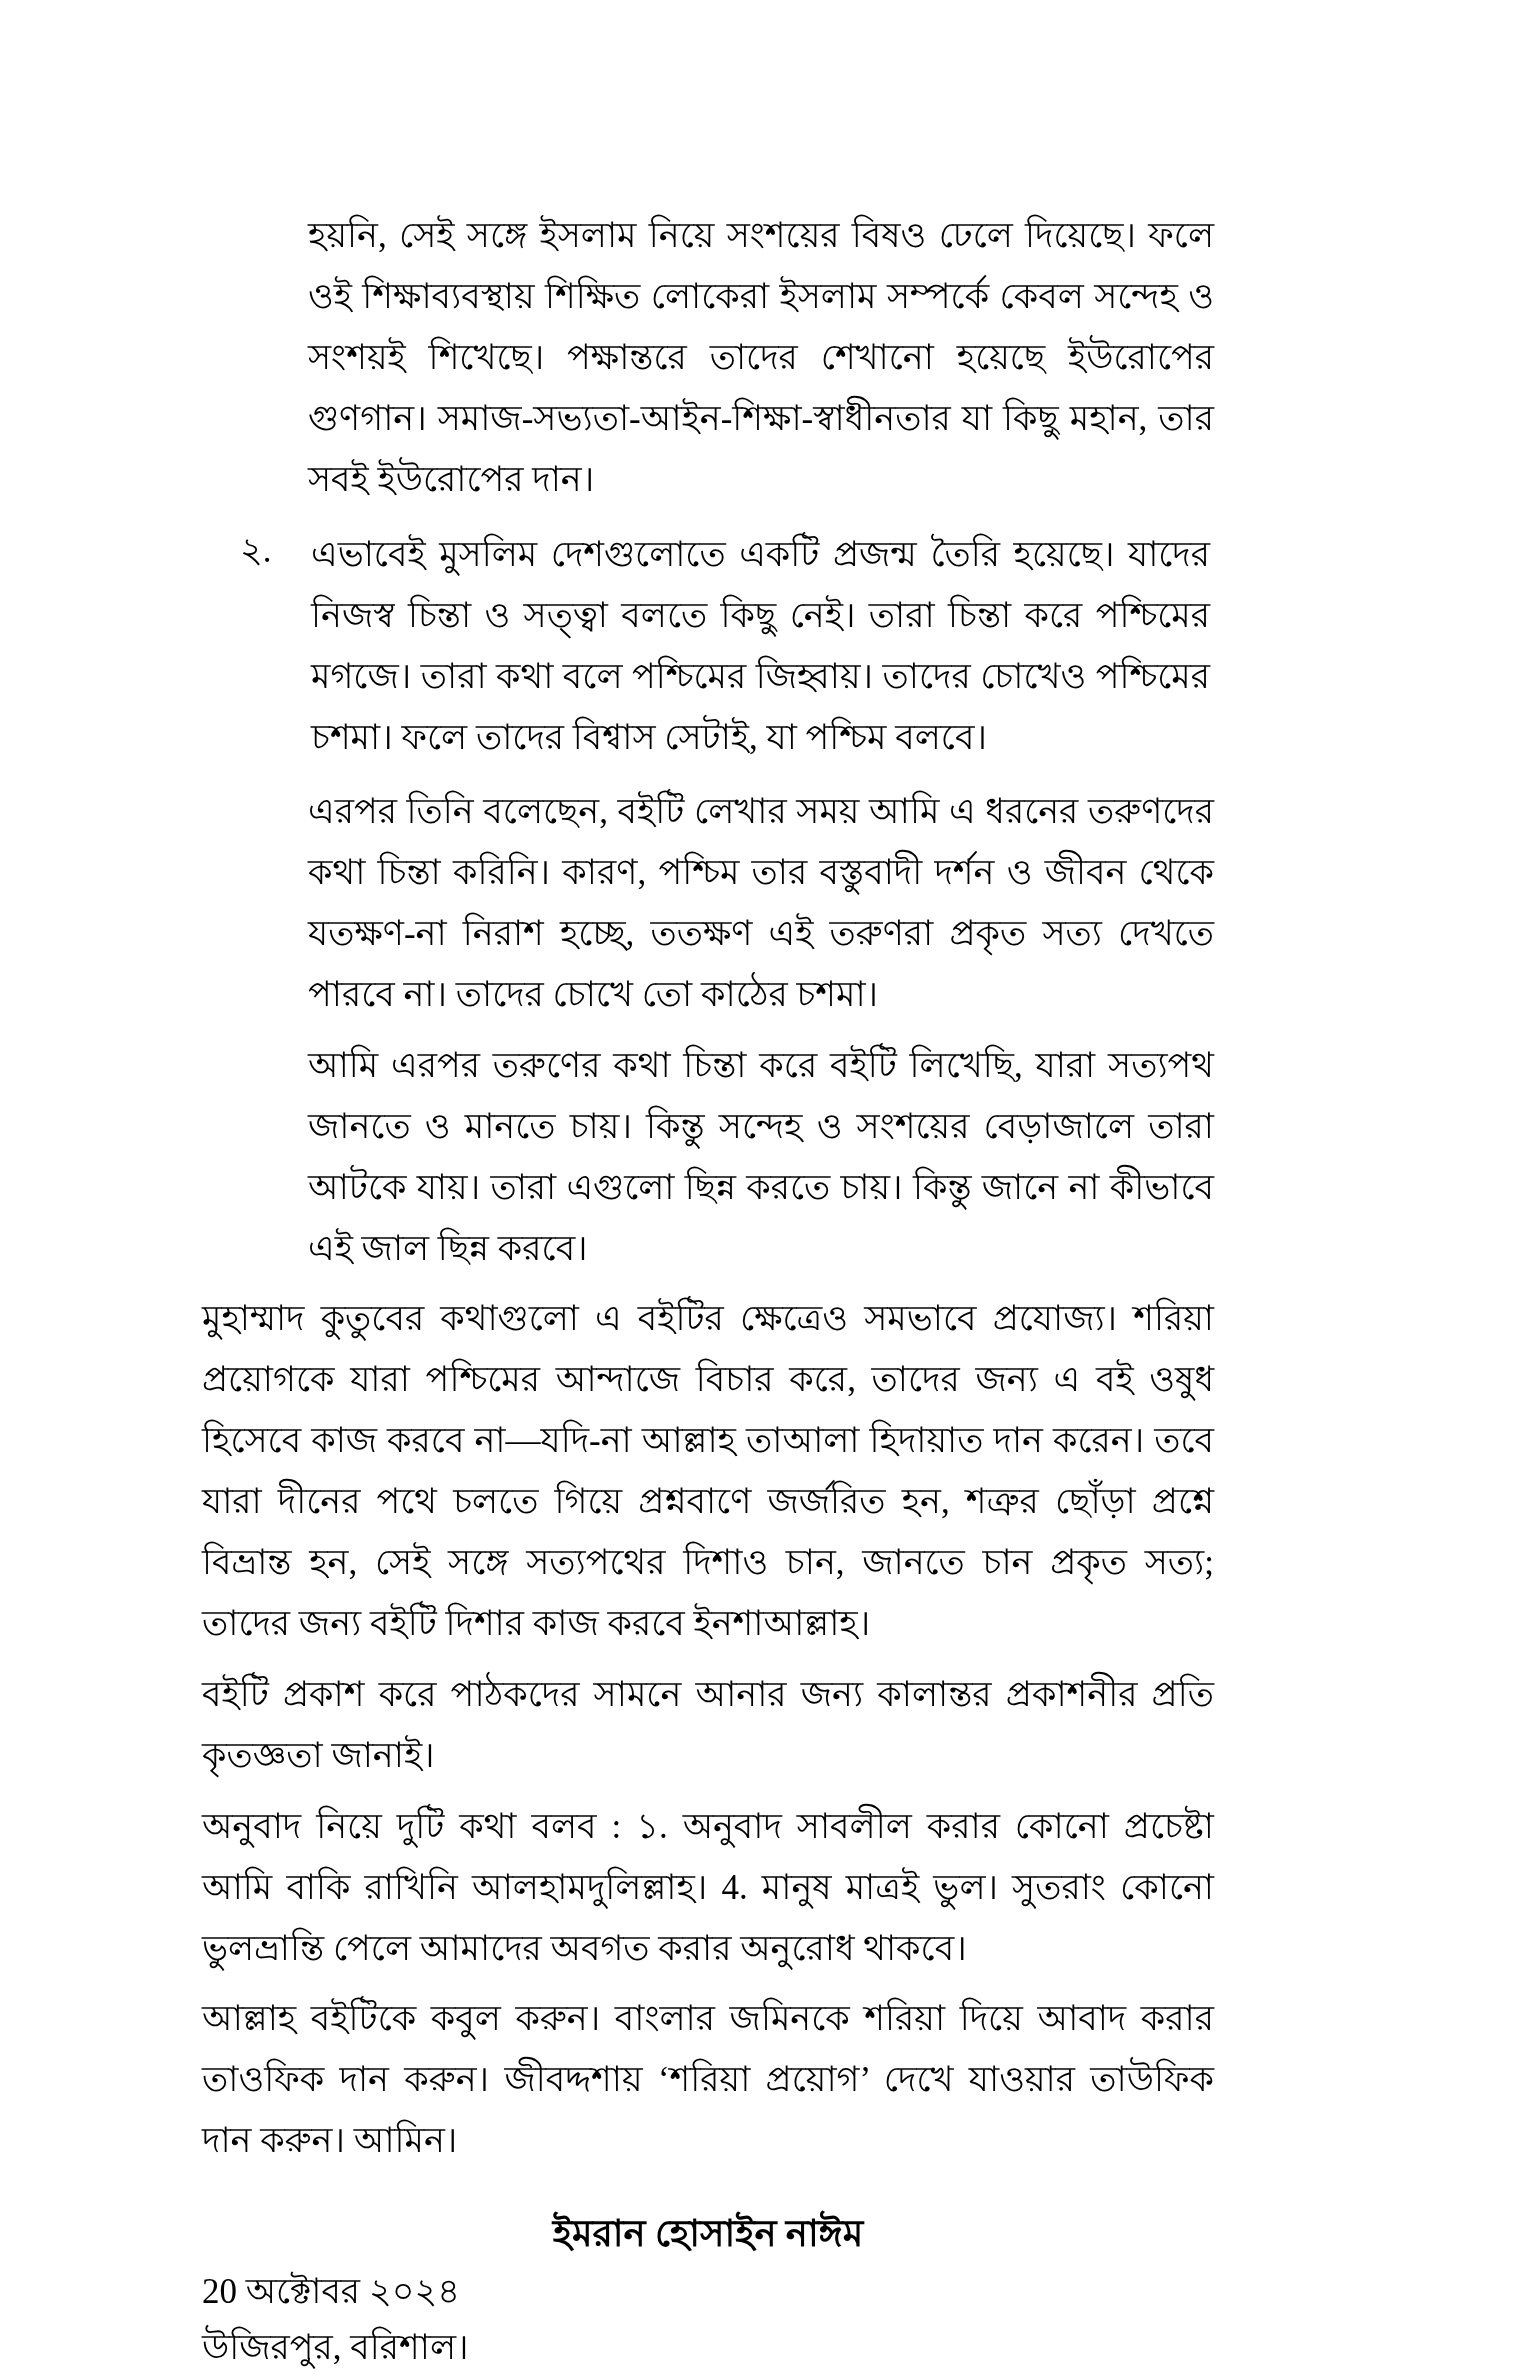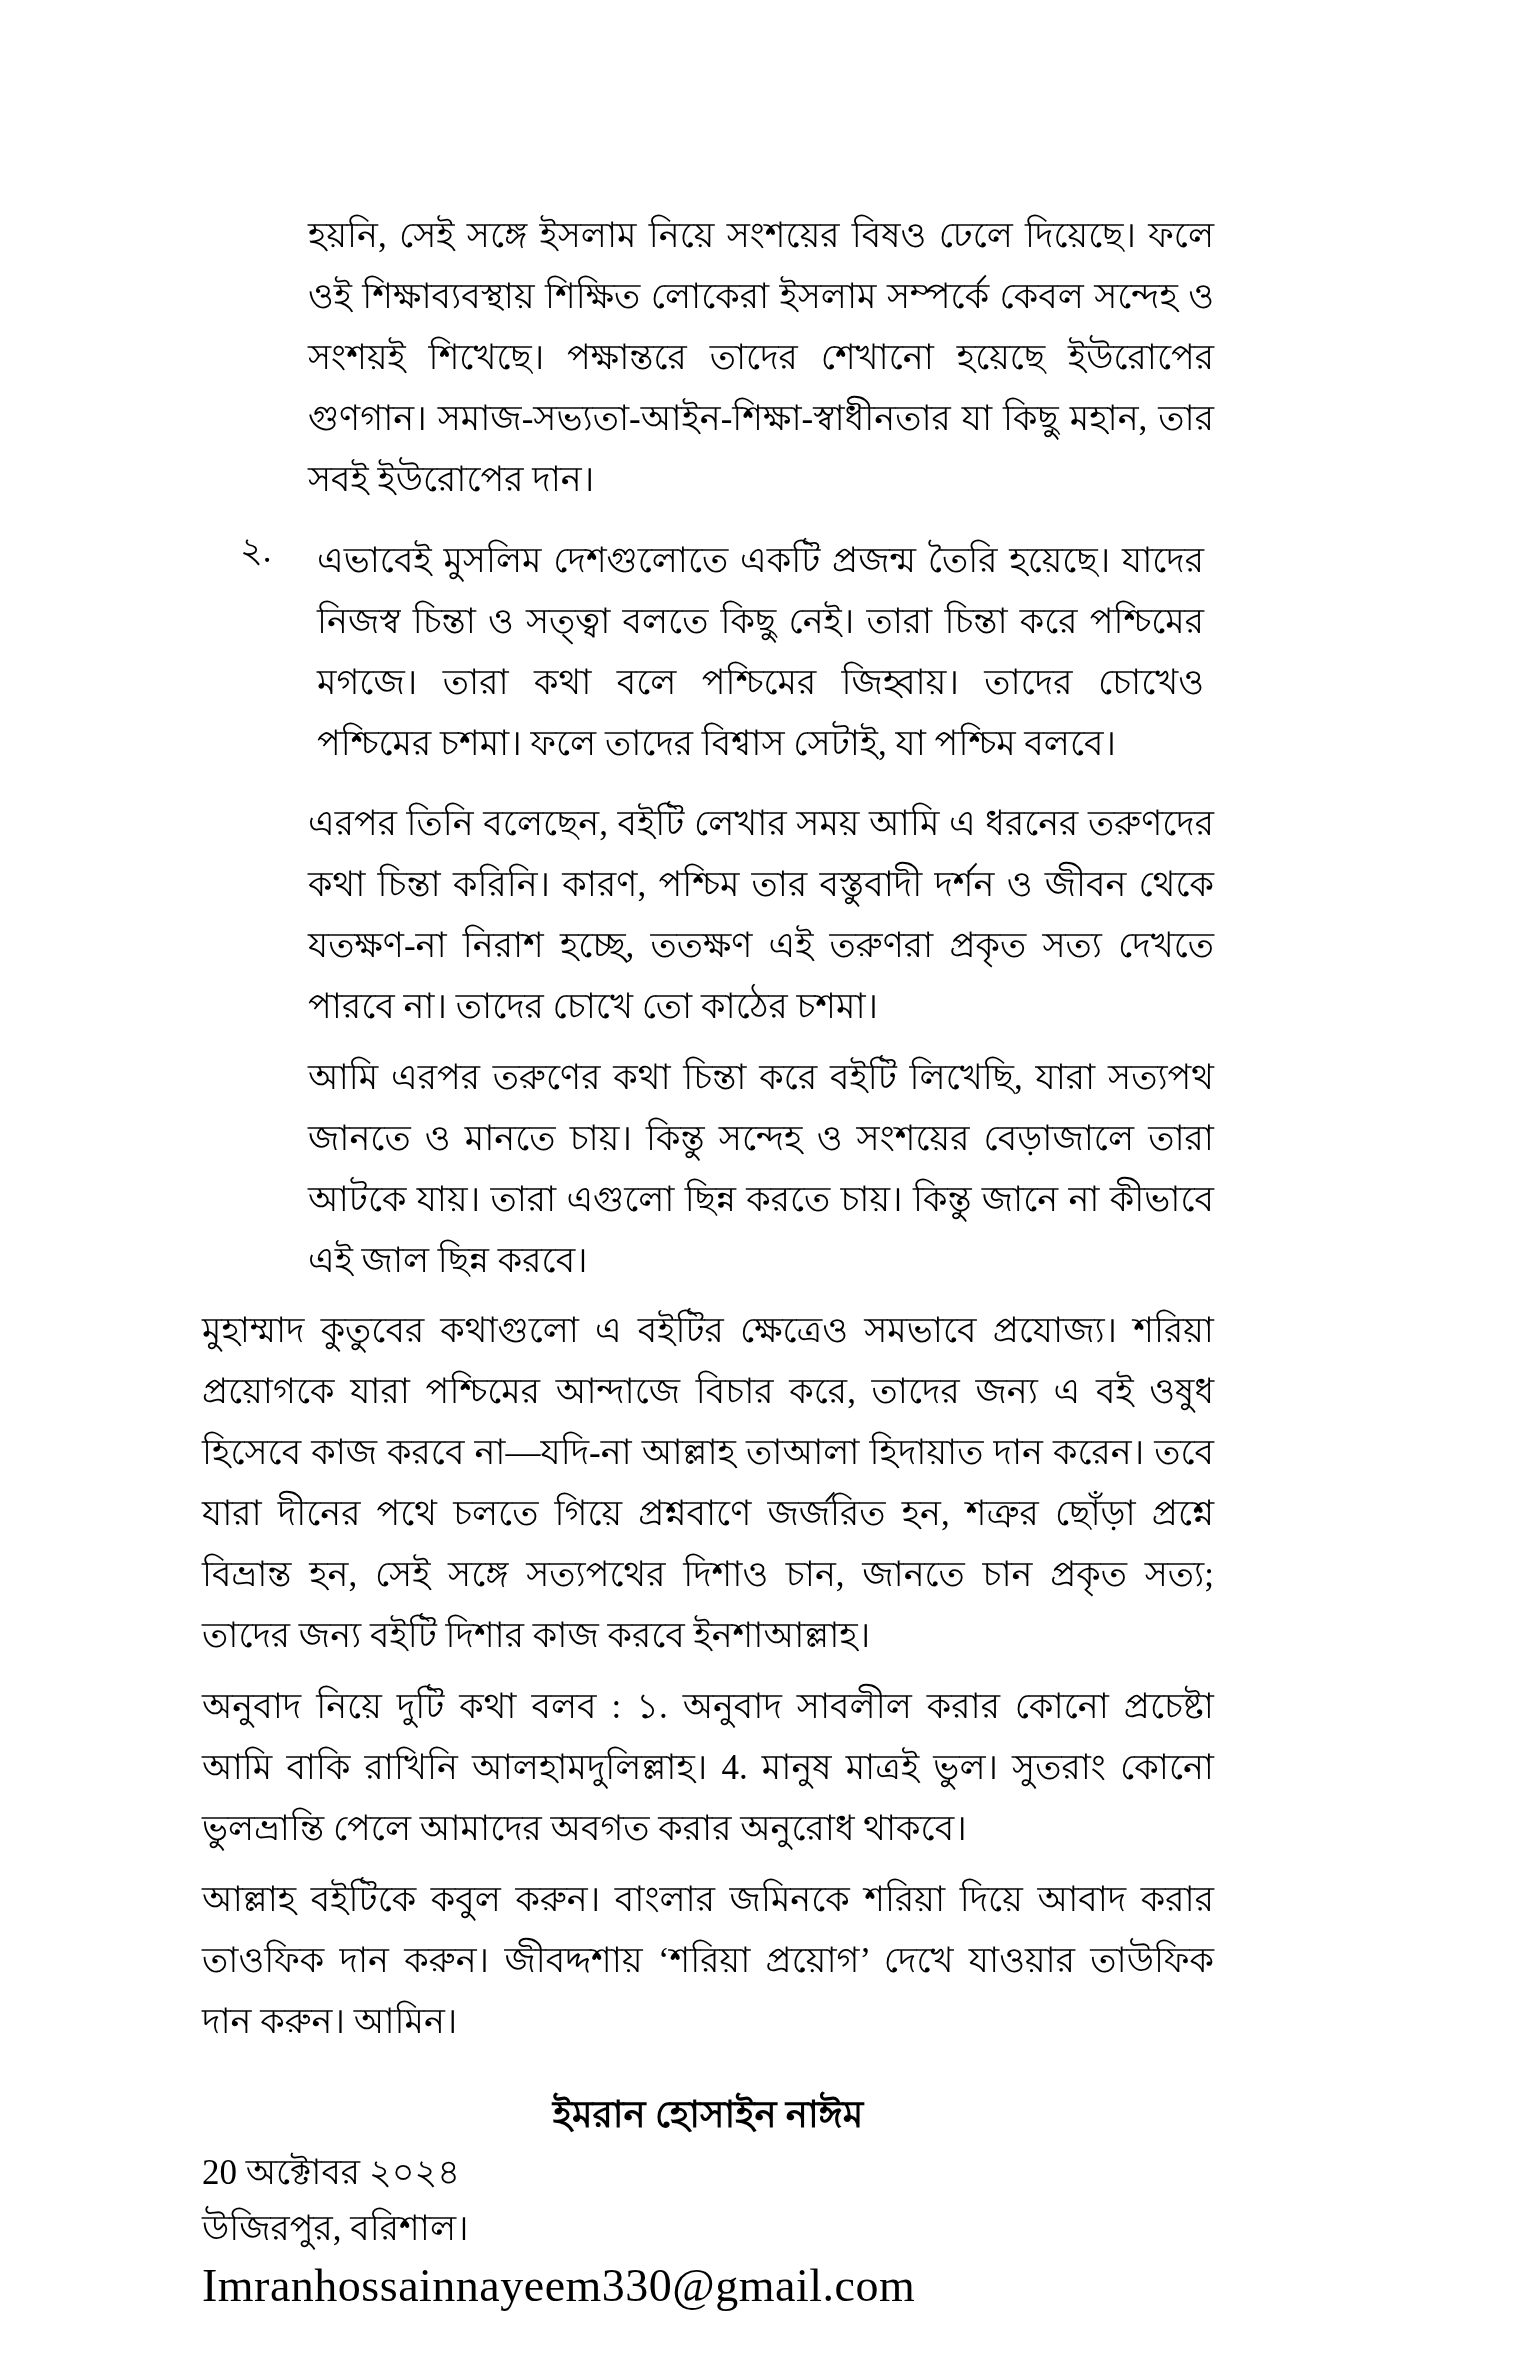--- a/index.html
+++ b/index.html
@@ -34,21 +34,21 @@
     margin: 0 0 9.6px 38px;
   }
   .list-marker {
     flex: 0 0 67px;
     width: 67px;
     font-size: 35px;
     line-height: 61px;
   }
   .list-text {
     flex: 1;
-    margin: 10px;
+    margin: 4px;
   }
   .signature {
     margin-top: 33px;
   }
   .sig-line {
     margin: 0;
     font-size: 35px;
     line-height: 56px;
     text-align: left;
   }
@@ -76,20 +76,21 @@
     <span class="list-marker">২.</span>
     <p class="para list-text">এভাবেই মুসলিম দেশগুলোতে একটি প্রজন্ম তৈরি হয়েছে। যাদের নিজস্ব চিন্তা ও সত্ত্বা বলতে কিছু নেই। তারা চিন্তা করে পশ্চিমের মগজে। তারা কথা বলে পশ্চিমের জিহ্বায়। তাদের চোখেও পশ্চিমের চশমা। ফলে তাদের বিশ্বাস সেটাই, যা পশ্চিম বলবে।</p>
   </div>
 
   <p class="para indent">এরপর তিনি বলেছেন, বইটি লেখার সময় আমি এ ধরনের তরুণদের কথা চিন্তা করিনি। কারণ, পশ্চিম তার বস্তুবাদী দর্শন ও জীবন থেকে যতক্ষণ-না নিরাশ হচ্ছে, ততক্ষণ এই তরুণরা প্রকৃত সত্য দেখতে পারবে না। তাদের চোখে তো কাঠের চশমা।</p>
 
   <p class="para indent">আমি এরপর তরুণের কথা চিন্তা করে বইটি লিখেছি, যারা সত্যপথ জানতে ও মানতে চায়। কিন্তু সন্দেহ ও সংশয়ের বেড়াজালে তারা আটকে যায়। তারা এগুলো ছিন্ন করতে চায়। কিন্তু জানে না কীভাবে এই জাল ছিন্ন করবে।</p>
 
   <p class="para">মুহাম্মাদ কুতুবের কথাগুলো এ বইটির ক্ষেত্রেও সমভাবে প্রযোজ্য। শরিয়া প্রয়োগকে যারা পশ্চিমের আন্দাজে বিচার করে, তাদের জন্য এ বই ওষুধ হিসেবে কাজ করবে না—যদি-না আল্লাহ তাআলা হিদায়াত দান করেন। তবে যারা দীনের পথে চলতে গিয়ে প্রশ্নবাণে জর্জরিত হন, শত্রুর ছোঁড়া প্রশ্নে বিভ্রান্ত হন, সেই সঙ্গে সত্যপথের দিশাও চান, জানতে চান প্রকৃত সত্য; তাদের জন্য বইটি দিশার কাজ করবে ইনশাআল্লাহ।</p>
 
+  <p class="para">বইটি প্রকাশ করে পাঠকদের সামনে আনার জন্য কালান্তর প্রকাশনীর প্রতি কৃতজ্ঞতা জানাই।</p>
 
   <p class="para">অনুবাদ নিয়ে দুটি কথা বলব : ১. অনুবাদ সাবলীল করার কোনো প্রচেষ্টা আমি বাকি রাখিনি আলহামদুলিল্লাহ। 4. মানুষ মাত্রই ভুল। সুতরাং কোনো ভুলভ্রান্তি পেলে আমাদের অবগত করার অনুরোধ থাকবে।</p>
 
   <p class="para">আল্লাহ বইটিকে কবুল করুন। বাংলার জমিনকে শরিয়া দিয়ে আবাদ করার তাওফিক দান করুন। জীবদ্দশায় ‘শরিয়া প্রয়োগ’ দেখে যাওয়ার তাউফিক দান করুন। আমিন।</p>
 
   <div class="signature">
     <p class="sig-line sig-name">ইমরান হোসাইন নাঈম</p>
     <p class="sig-line">20 অক্টোবর ২০২৪</p>
     <p class="sig-line">উজিরপুর, বরিশাল।</p>
     <p class="sig-line sig-email">Imranhossainnayeem330@gmail.com</p>

